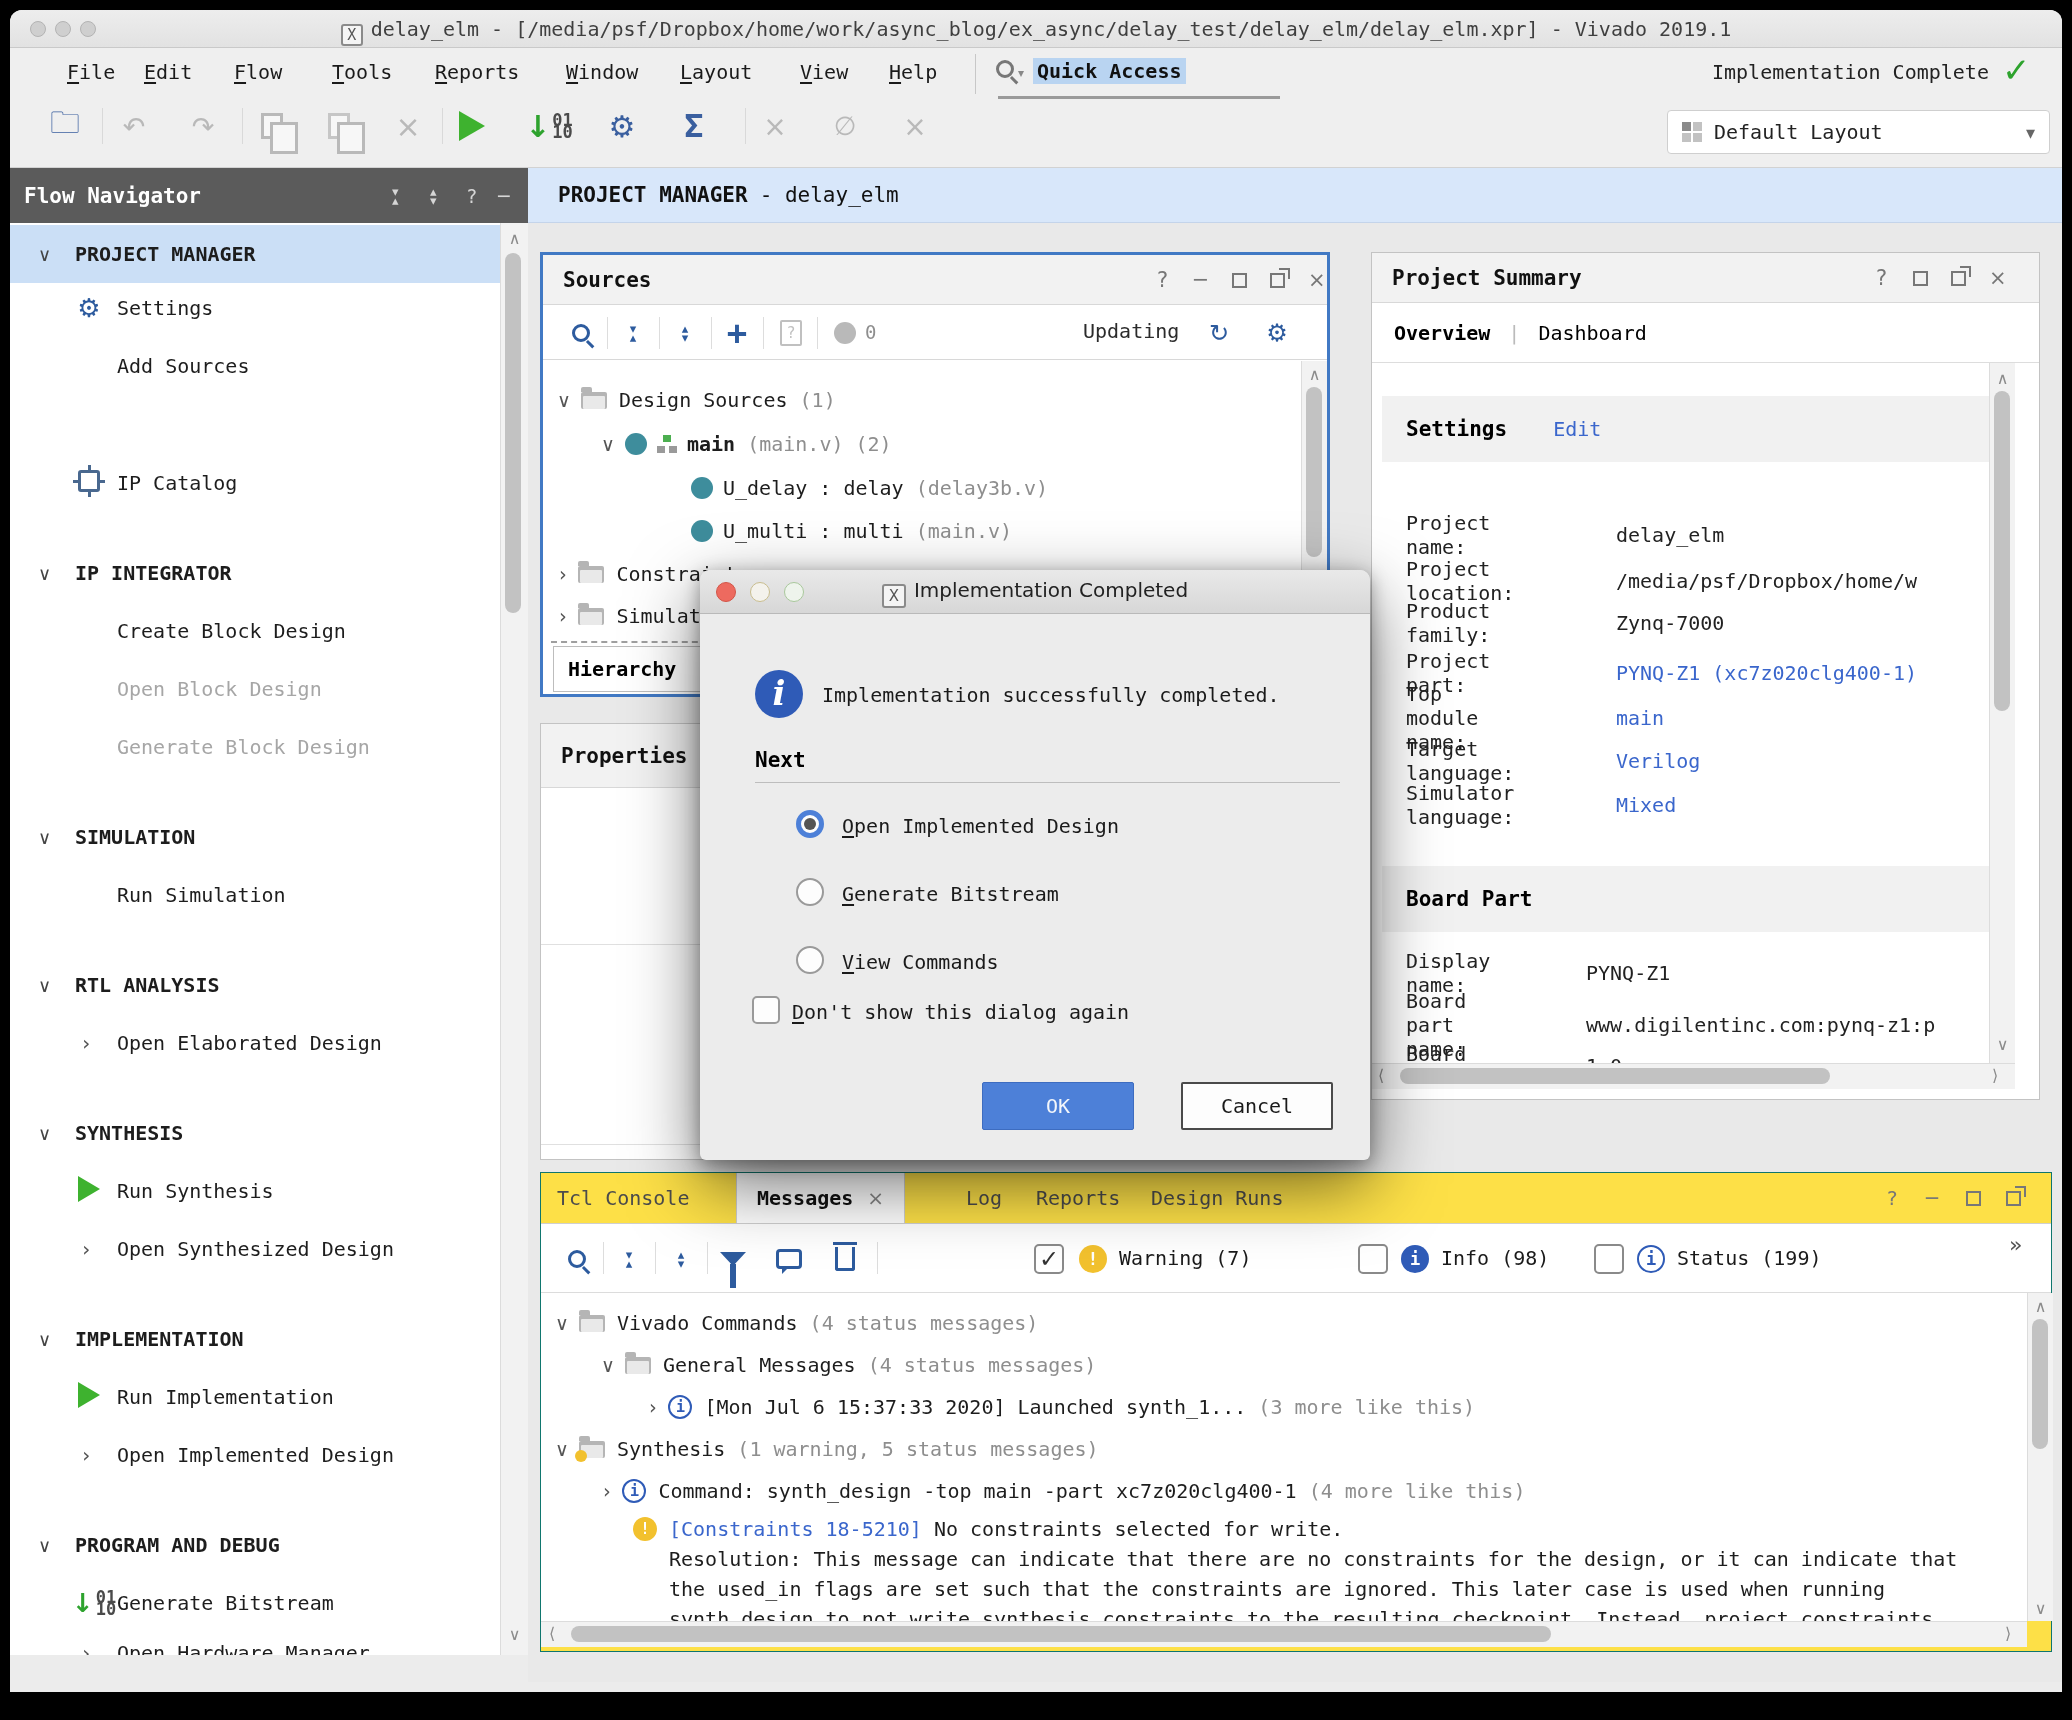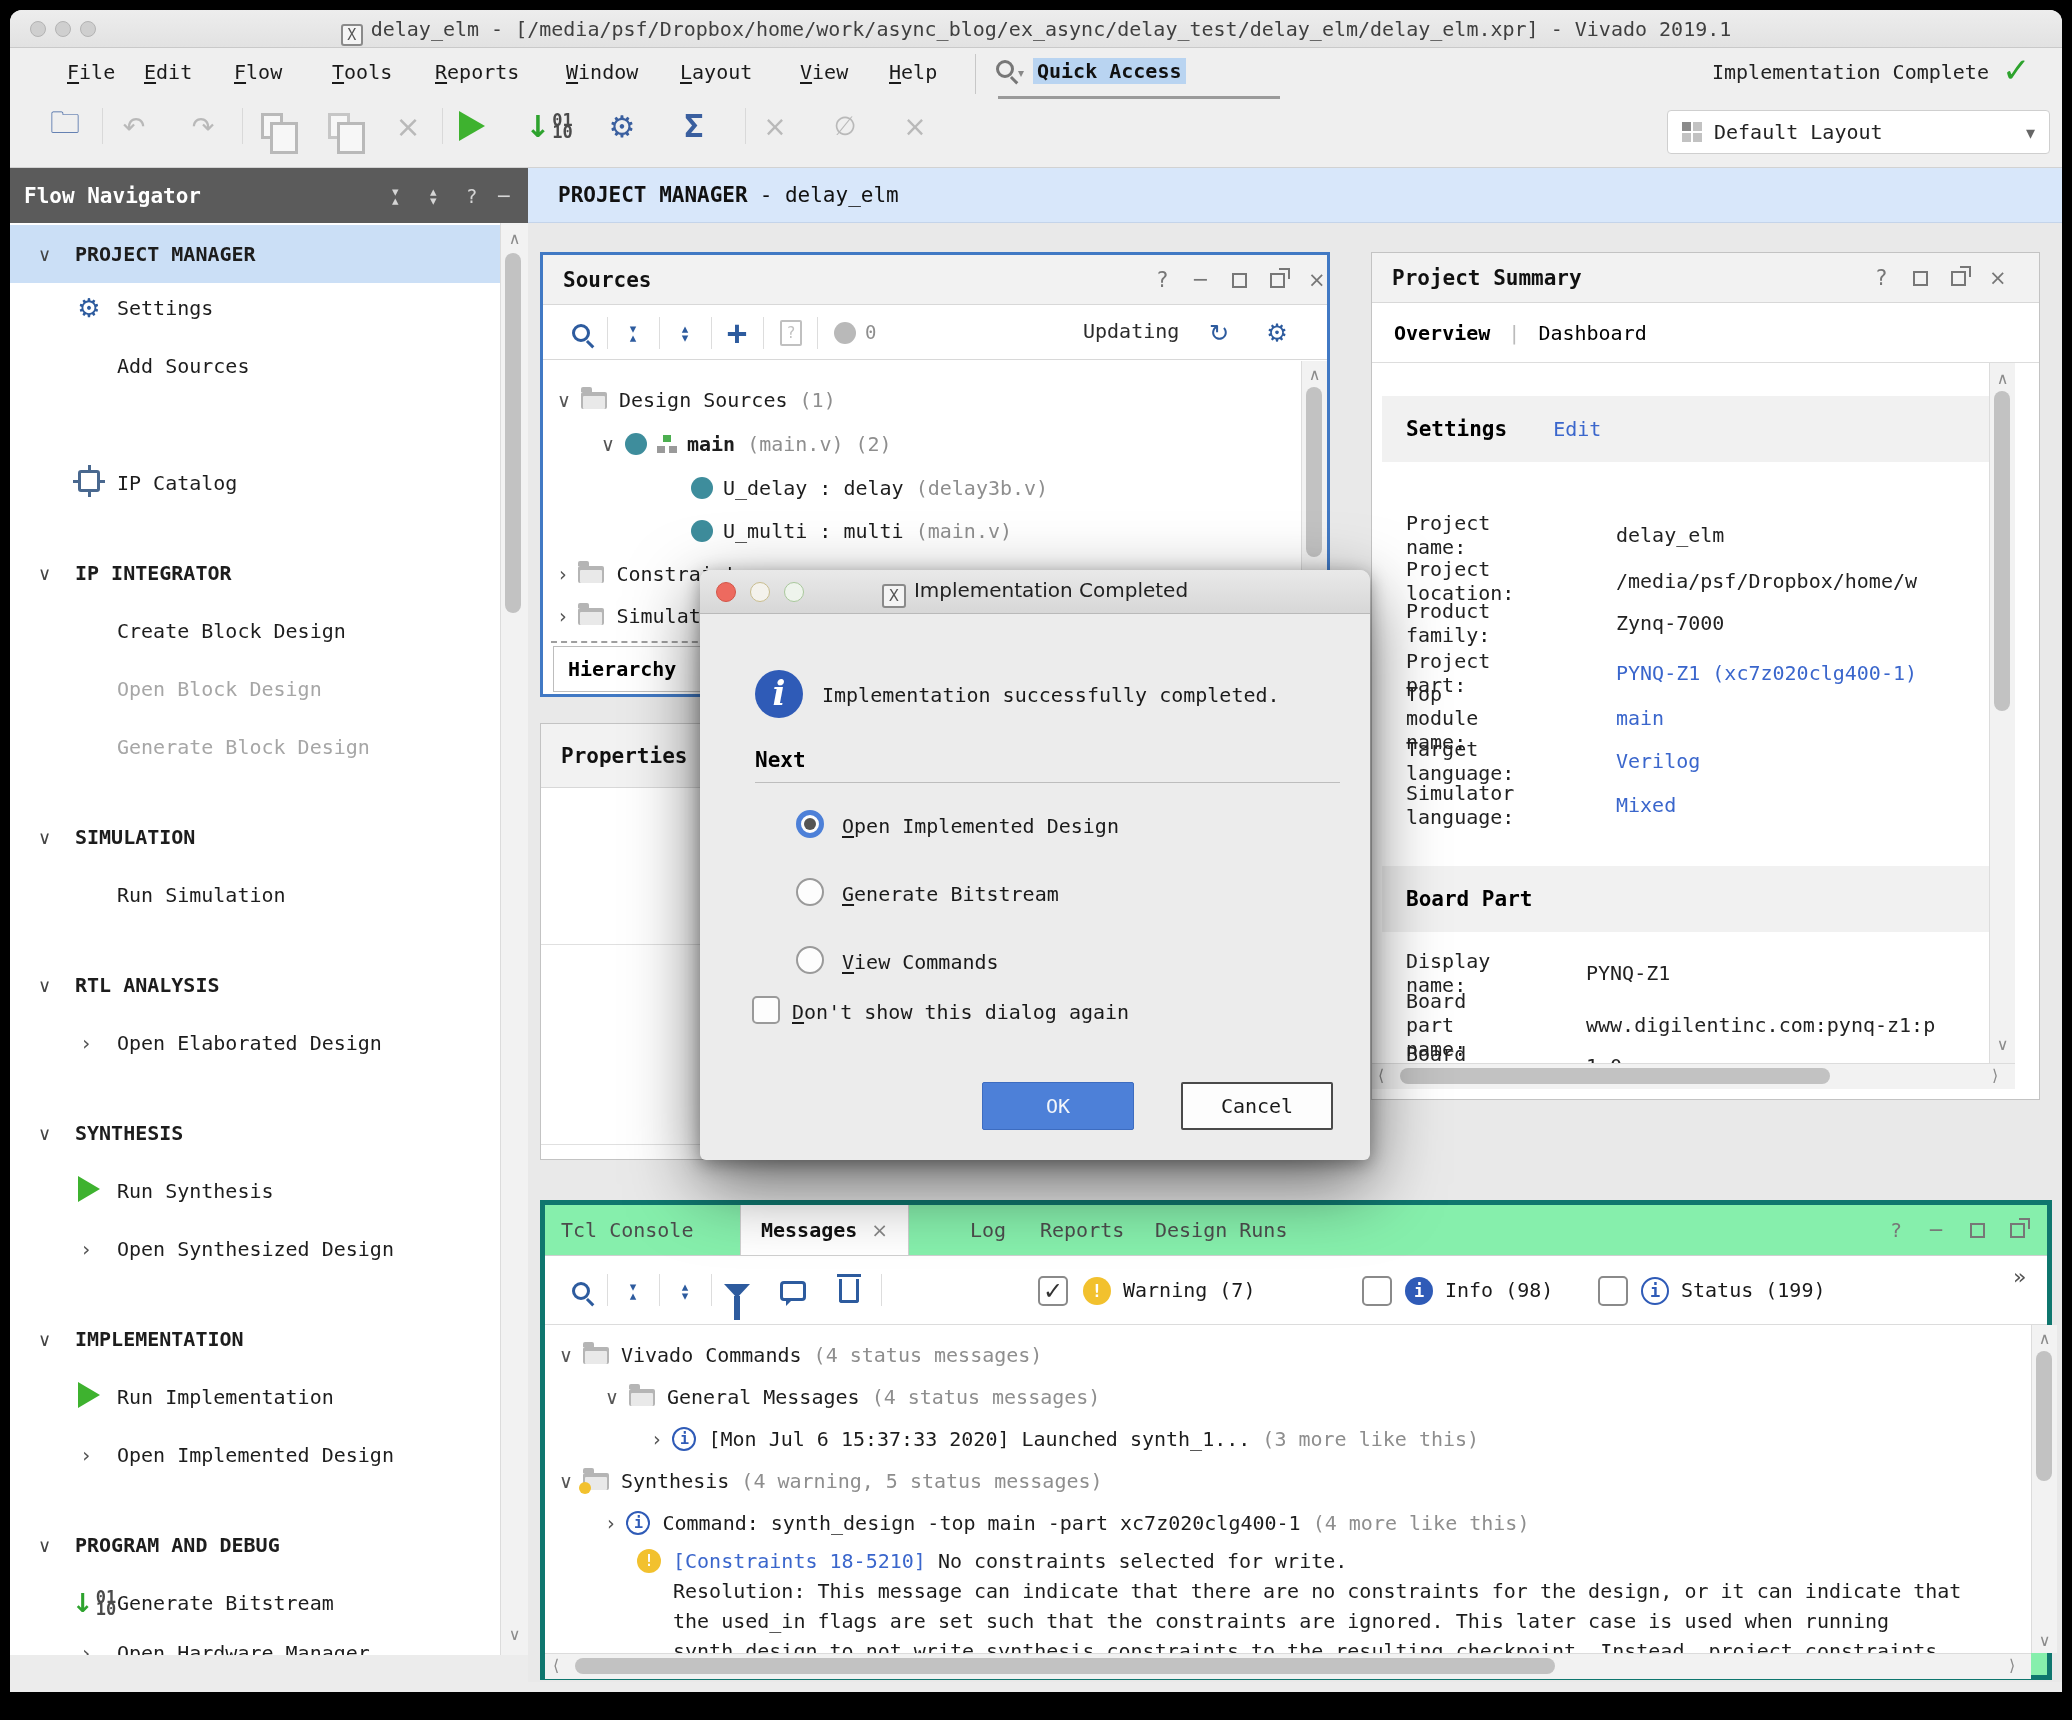--- a/index.html
+++ b/index.html
@@ -137,21 +137,21 @@
   .radio { position:absolute; width:28px; height:28px; border-radius:50%; border:2px solid #9a9a9a; background:#fdfdfd; }
   .radio.sel { border:5px solid #4d80d8; }
   .radio.sel::after { content:''; position:absolute; left:3px; top:3px; width:12px; height:12px; border-radius:50%; background:#555; }
   .dlg-opt { position:absolute; left:142px; font-size:20px; color:#1a1a1a; }
   .cbox { position:absolute; width:28px; height:28px; border:2px solid #9a9a9a; border-radius:5px; background:#fdfdfd; }
   .btn { position:absolute; height:48px; font-size:20px; display:flex; align-items:center; justify-content:center; }
   .btn-ok { left:282px; top:512px; width:152px; background:#4d80d8; color:#f3f6fb; border:1px solid #3d6cc0; border-radius:2px; }
   .btn-cancel { left:481px; top:512px; width:152px; background:#fdfdfd; color:#1a1a1a; border:2px solid #4a4a4a; border-radius:2px; }
 
   
-  .bpanel { position:absolute; left:12px; top:949px; width:1512px; height:480px; background:#86efac; border:5px solid #0f766e;margin-top:28px; }
+  .bpanel { position:absolute; left:12px; top:949px; width:1512px; height:480px; background:#fde047; border:1px solid #0f766e; }
   .btab { position:absolute; top:0; height:50px; display:flex; align-items:center; gap:14px; font-size:20px; color:#4c4c4c; }
   .btab.active { background:#fff; border-left:1px solid #cfcfcf; border-right:1px solid #cfcfcf; padding:0 20px; color:#111; font-weight:bold; }
   .b-toolbar { position:absolute; left:0; top:50px; width:100%; height:70px; background:#fff; border-top:1px solid #cfcfcf; border-bottom:1px solid #dcdcdc; }
   .bt-ic { position:absolute; top:15px; width:40px; height:40px; display:flex; align-items:center; justify-content:center; color:#2d5b9e; font-size:24px; }
   .funnel { width:0; height:0; border-left:13px solid transparent; border-right:13px solid transparent; border-top:14px solid #2d5b9e; position:relative; }
   .funnel::after { content:''; position:absolute; left:-3px; top:-14px; width:6px; height:24px; background:#2d5b9e; top:-2px; }
   .bubble { width:26px; height:20px; border:3px solid #2d5b9e; border-radius:4px; position:relative; }
   .bubble::after { content:''; position:absolute; left:3px; bottom:-8px; width:0; height:0; border-top:8px solid #2d5b9e; border-right:8px solid transparent; }
   .trash { width:20px; height:24px; border:3px solid #2d5b9e; border-top:none; border-radius:0 0 3px 3px; position:relative; }
   .trash::before { content:''; position:absolute; left:-5px; top:-5px; width:24px; height:3px; background:#2d5b9e; }
@@ -607,21 +607,21 @@
         <div class="mrow" style="left:60px;top:52px">
           <span class="chev ico">∨</span><span class="folder"></span>
           <span>General Messages</span>&nbsp;<span class="gray">(4 status messages)</span></div>
         <div class="mrow" style="left:106px;top:94px">
           <span class="chev">›</span><span class="info-sm">i</span>
           <span>[Mon Jul 6 15:37:33 2020] Launched synth_1...</span>&nbsp;<span class="gray">(3 more like this)</span></div>
         <div class="mrow" style="left:14px;top:136px">
           <span class="chev ico">∨</span><span class="folder warnf">
               <span class="wdot"></span>
             </span>
-          <span>Synthesis</span>&nbsp;<span class="gray">(4 warning, 5 status messages)</span></div>
+          <span>Synthesis</span>&nbsp;<span class="gray">(1 warning, 5 status messages)</span></div>
         <div class="mrow" style="left:60px;top:178px">
           <span class="chev">›</span><span class="info-sm">i</span>
           <span>Command: synth_design -top main -part xc7z020clg400-1</span>&nbsp;<span class="gray">(4 more like this)</span></div>
         <div class="mrow" style="left:92px;top:216px">
           <span class="warn-sm">!</span>
           <span class="link">[Constraints 18-5210]</span>&nbsp;<span>No constraints selected for write.</span></div>
         <div class="mrow" style="left:128px;top:246px">
             <span>Resolution: This message can indicate that there are no constraints for the design, or it can indicate that</span>
           </div>
         <div class="mrow" style="left:128px;top:276px">

